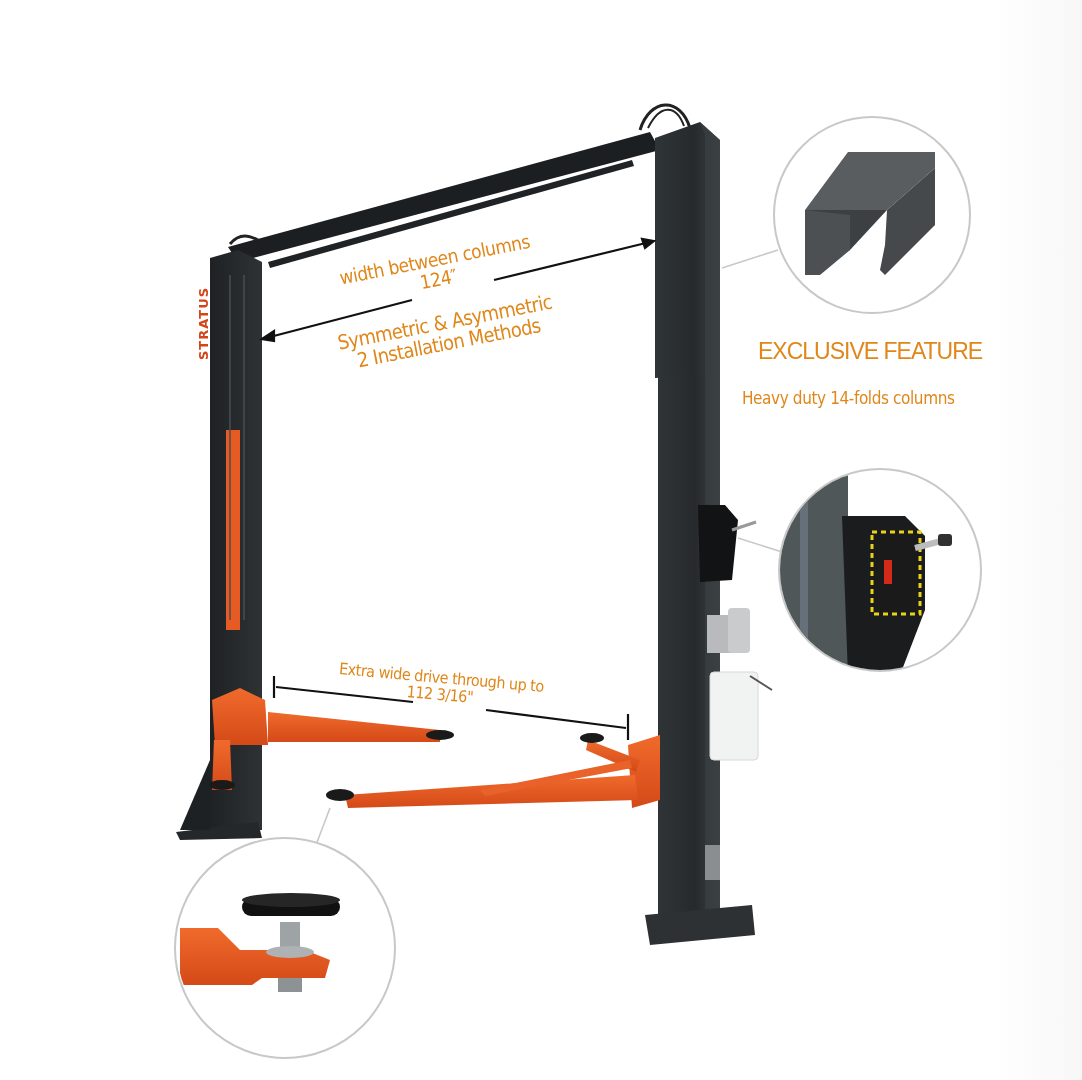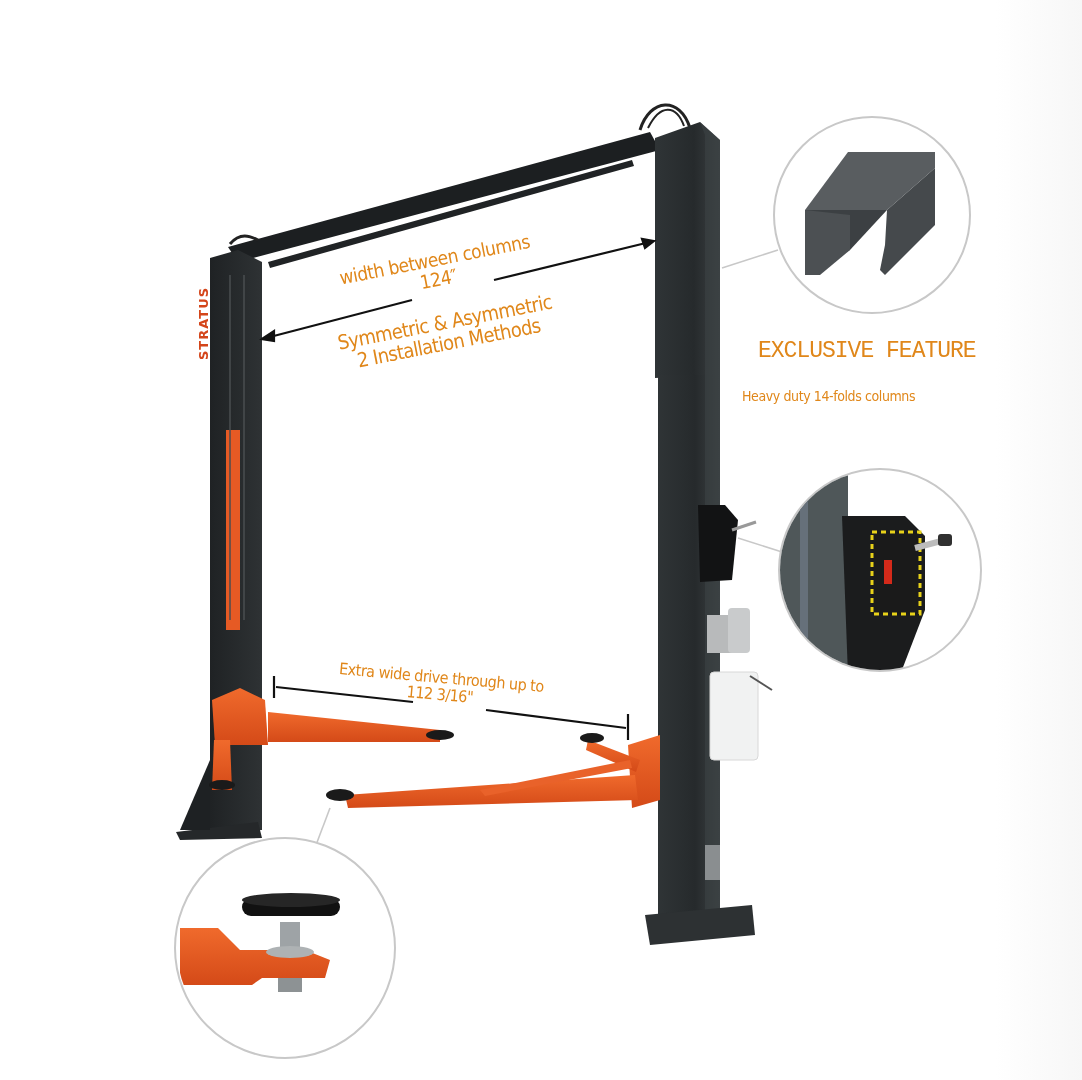--- a/index.html
+++ b/index.html
@@ -23,26 +23,26 @@
   }
   .lbl-width { left: 340px; top: 250px; font-size: 19px; transform: rotate(-11deg); letter-spacing: -0.5px; }
   .lbl-width .sub { display: block; }
   .lbl-sym { left: 338px; top: 312px; font-size: 20px; transform: rotate(-11deg); letter-spacing: -0.6px; }
   .lbl-sym span { display: block; }
   .lbl-drive { left: 338px; top: 670px; font-size: 16px; transform: rotate(5deg); letter-spacing: -0.5px; }
   .lbl-drive span { display: block; }
   .feature-title {
     position: absolute; left: 758px; top: 338px;
     font-size: 23px; color: #e0871a; letter-spacing: -1px;
-    font-family: Liberation Mono, monospace;
+    font-family: Liberation Sans, sans-serif;
     text-align: right;
   }
   .feature-sub {
     position: absolute; left: 742px; top: 388px;
-    font-size: 14px; color: #e0871a; letter-spacing: -0.4px;
+    font-size: 17px; color: #e0871a; letter-spacing: -0.4px;
     font-family: "DejaVu Sans Condensed", "DejaVu Sans", sans-serif;
   }
   .brand {
     position: absolute; left: 196px; top: 360px;
     font-size: 13px; font-weight: bold; color: #d4451a;
     transform: rotate(-90deg); transform-origin: left top;
     letter-spacing: 1px;
     font-family: "DejaVu Sans", sans-serif;
   }
 </style>

